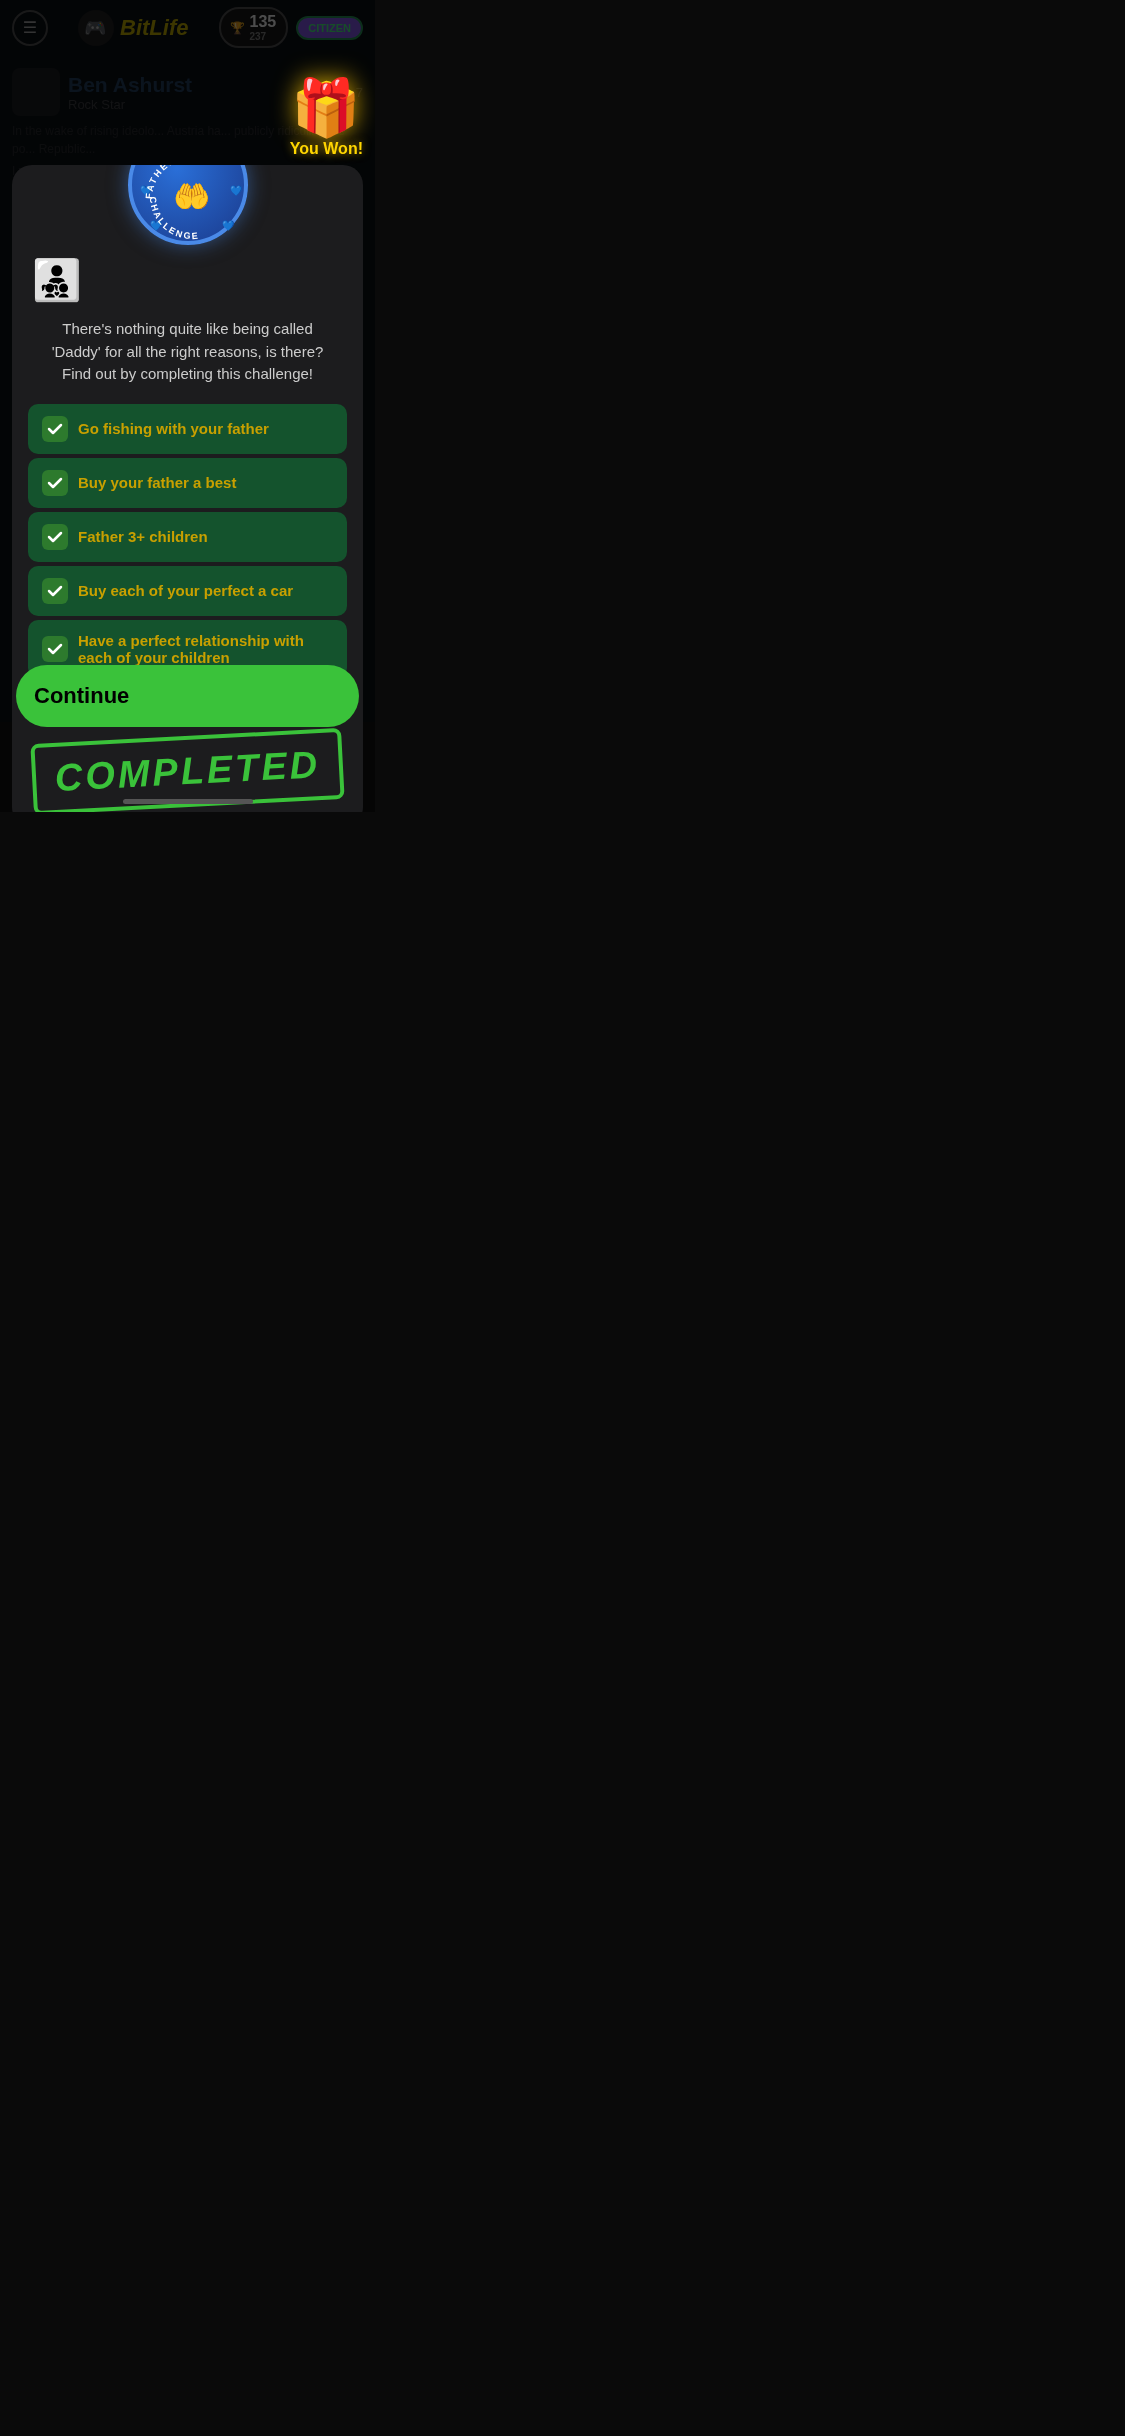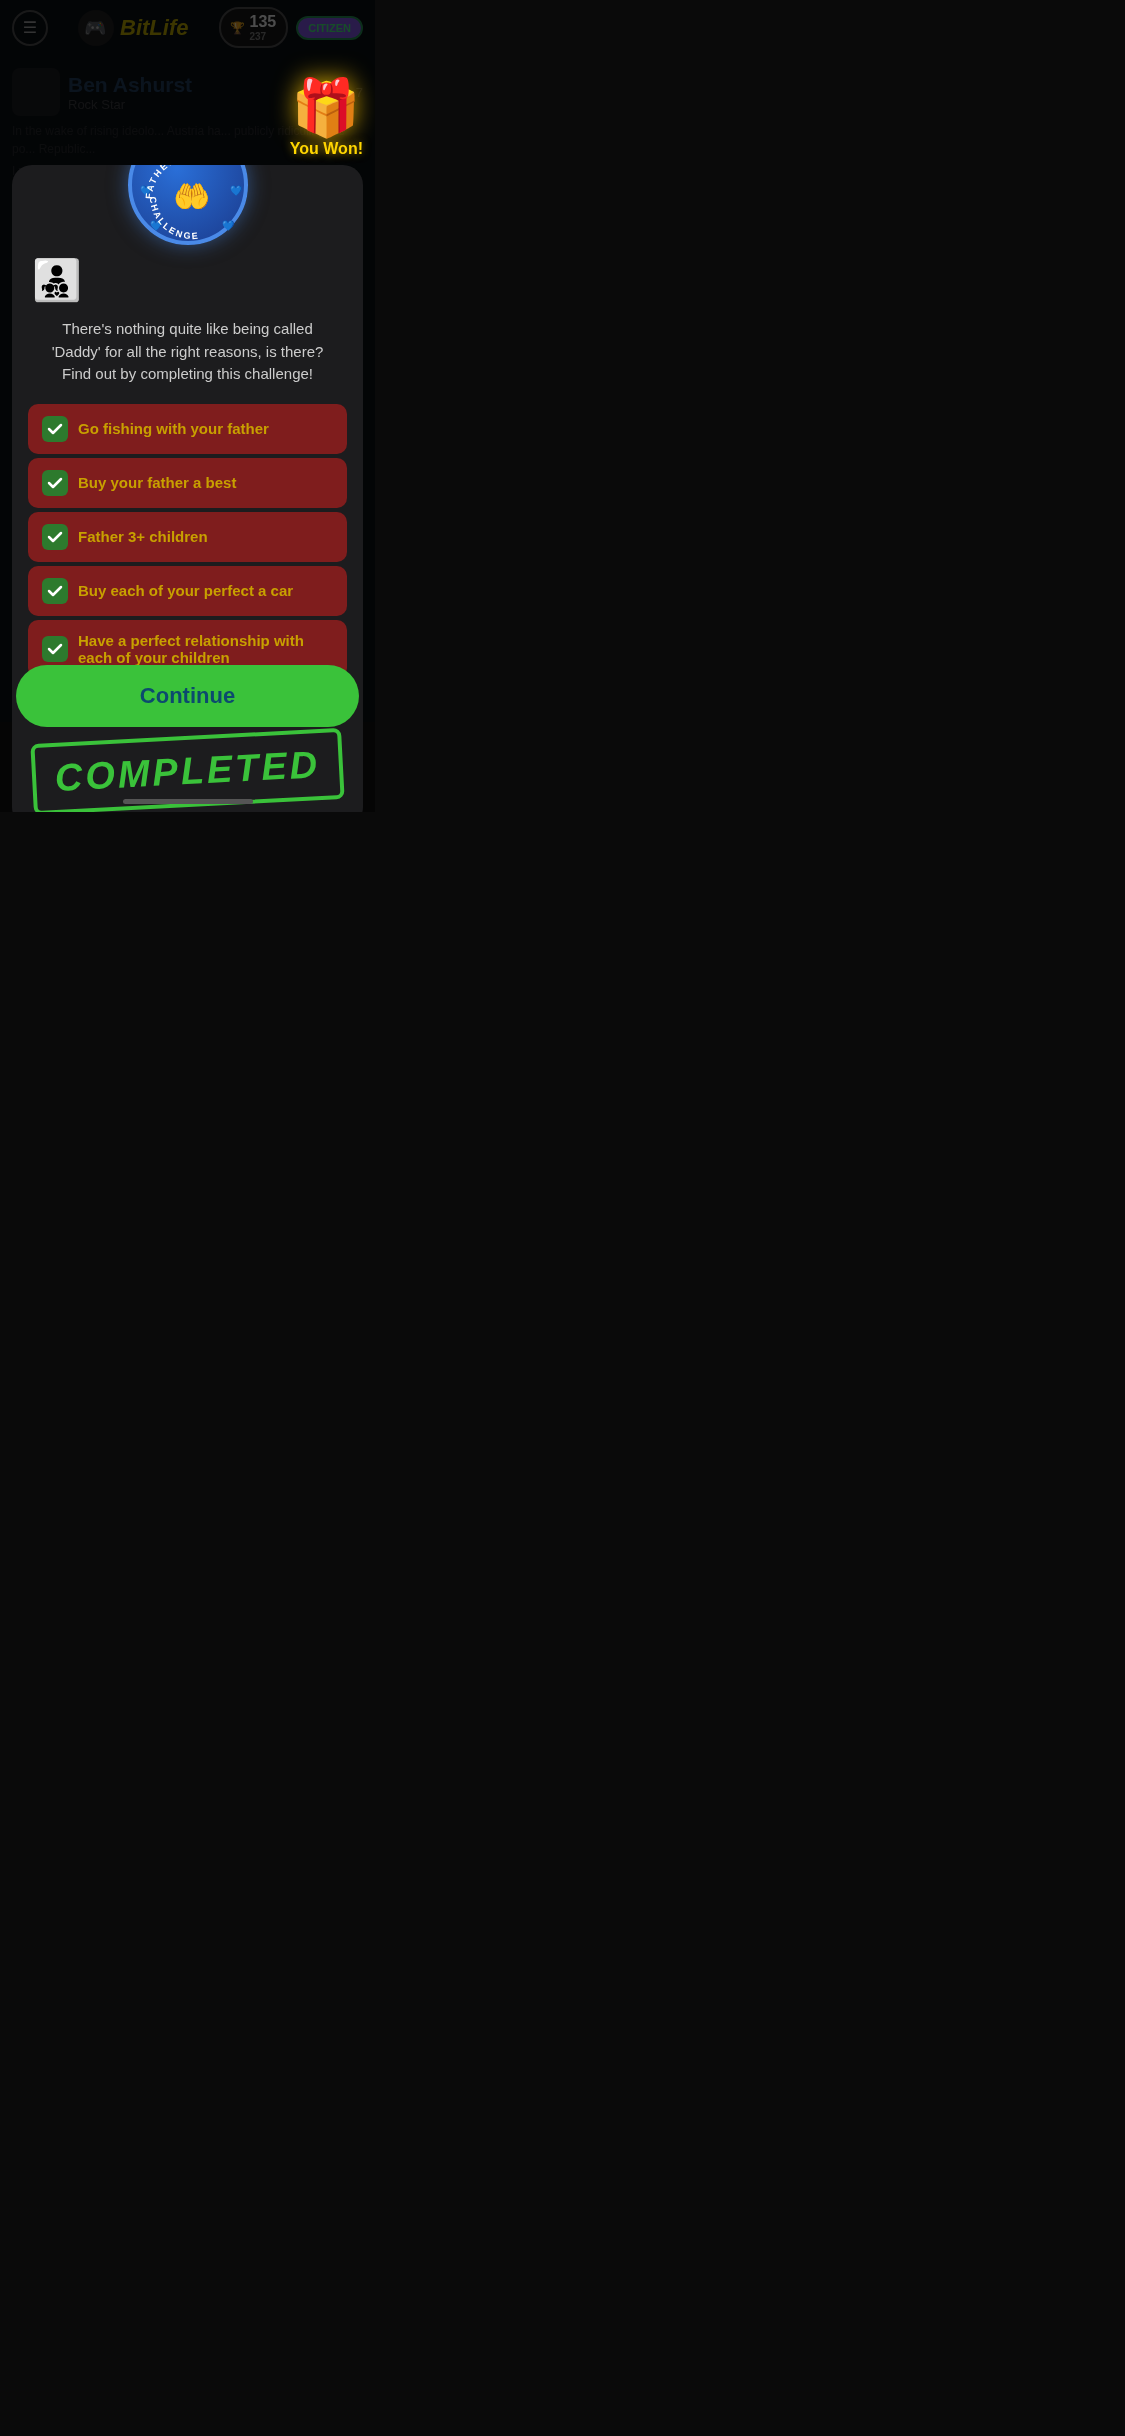--- a/index.html
+++ b/index.html
@@ -300,21 +300,21 @@
       display: flex;
       flex-direction: column;
       gap: 4px;
       margin-bottom: 16px;
     }
 
     .task-item {
       display: flex;
       align-items: center;
       gap: 10px;
-      background: #7f1d1d;
+      background: #14532d;
       border-radius: 10px;
       padding: 12px 14px;
     }
 
     .task-check {
       width: 26px;
       height: 26px;
       background: #2d7a2d;
       border-radius: 6px;
       display: flex;
@@ -384,24 +384,24 @@
     .continue-btn {
       position: absolute;
       bottom: 85px;
       left: 16px;
       right: 16px;
       z-index: 10;
       background: #3ac23a;
       border: none;
       border-radius: 50px;
       padding: 18px;
-      color: #0c4a6e;
+      color: #000000;
       font-size: 22px;
       font-weight: 900;
-      text-align: center;
+      text-align: left;
       cursor: pointer;
     }
 
     
     .home-indicator {
       position: absolute;
       bottom: 8px;
       left: 50%;
       transform: translateX(-50%);
       width: 130px;

